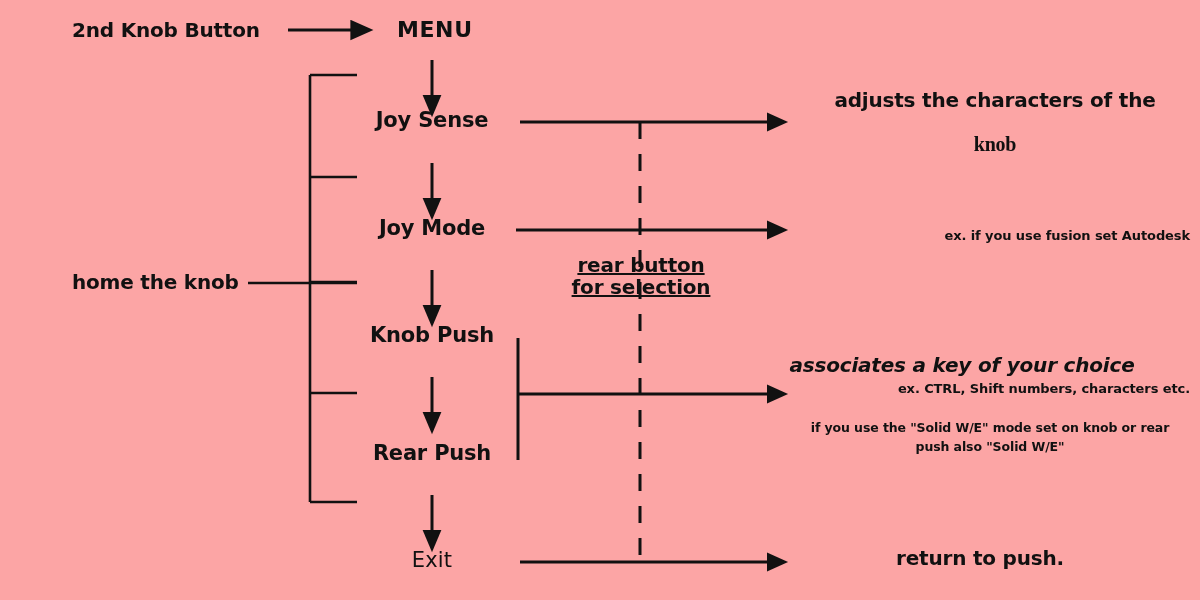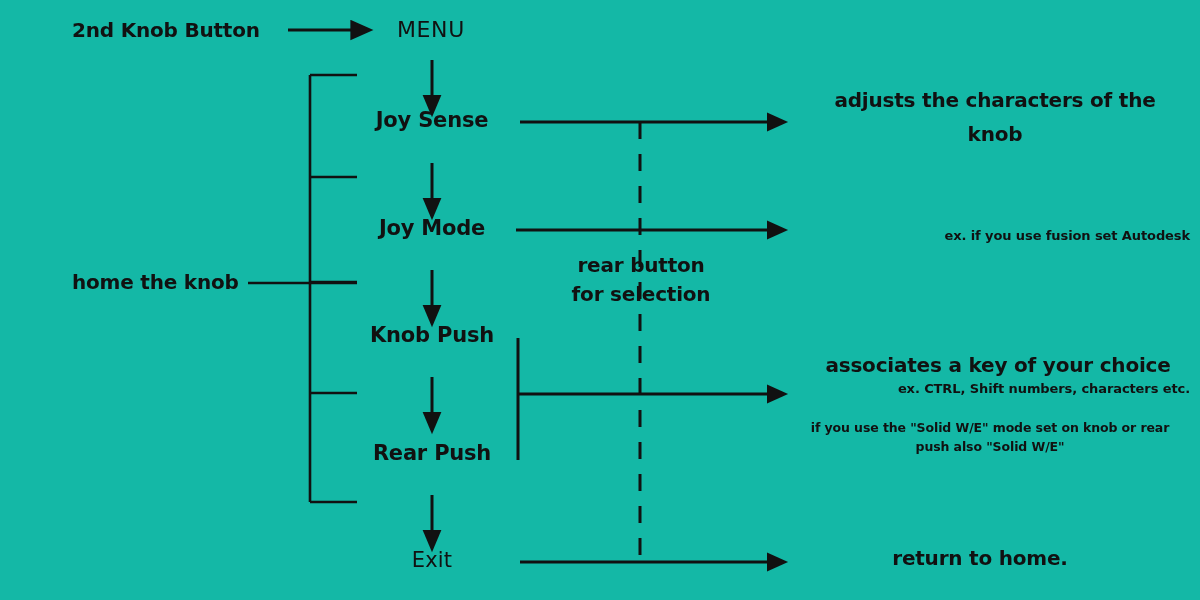--- a/index.html
+++ b/index.html
@@ -75,21 +75,21 @@
     font-size: 12.5px;
     font-weight: bold;
     text-align: center;
     letter-spacing: -0.1px;
     line-height: 1.55;
   }
 </style>
 </head>
 <body style="background: rgb(236, 235, 227);">
 
-<div id="diagram-root" style="width: 1200px; height: 600px; background: #14b8a6;">
+<div id="diagram-root" style="width: 1200px; height: 600px; background: #fca5a5;">
 
   <svg class="flow-layer" viewBox="0 0 1200 600">
     <defs>
       <marker id="arrowhead" markerWidth="9" markerHeight="9" refX="0.5" refY="3.2" orient="auto" markerUnits="strokeWidth">
         <path d="M0,0 L7.2,3.2 L0,6.4 z" fill="#111111"></path>
       </marker>
       <marker id="arrowhead-down" markerWidth="9" markerHeight="9" refX="0.5" refY="3.2" orient="auto" markerUnits="strokeWidth">
         <path d="M0,0 L7.6,3.2 L0,6.4 z" fill="#111111"></path>
       </marker>
     </defs>
@@ -124,44 +124,44 @@
 
     
     <line x1="518" y1="338" x2="518" y2="460" stroke="#111111" stroke-width="3"></line>
     <line x1="518" y1="394" x2="768" y2="394" stroke="#111111" stroke-width="3" marker-end="url(#arrowhead)"></line>
 
     <line x1="520" y1="562" x2="768" y2="562" stroke="#111111" stroke-width="3" marker-end="url(#arrowhead)"></line>
   </svg>
 
   <div class="lbl t-side" style="left:72px; top:20px;">2nd Knob Button</div>
 
-  <div class="lbl t-menu-head" style="left:397px; top:19px;">MENU</div>
+  <div class="lbl t-menu-head" style="left:397px; top:19px;font-weight:bold;">MENU</div>
 
   <div class="lbl t-side" style="left:72px; top:272px;">home the knob</div>
 
-  <div class="lbl t-center wrap" style="left:568px; top:255px; width:146px;">
+  <div class="lbl t-center wrap" style="left:568px; top:255px; width:146px;text-decoration:underline;">
     <div>rear button</div>
-    <div style="margin-top:9px;">for selection</div>
+    <div style="margin-top:2px;">for selection</div>
   </div>
 
   <div class="lbl t-item" style="left:332px; top:110px; width:200px; text-align:center;">Joy Sense</div>
   <div class="lbl t-item" style="left:332px; top:218px; width:200px; text-align:center;">Joy Mode</div>
   <div class="lbl t-item" style="left:332px; top:325px; width:200px; text-align:center;">Knob Push</div>
   <div class="lbl t-item" style="left:332px; top:443px; width:200px; text-align:center;">Rear Push</div>
   <div class="lbl t-item-light" style="left:332px; top:550px; width:200px; text-align:center;">Exit</div>
 
   <div class="lbl t-desc wrap" style="left:800px; top:90px; width:390px;">
     <div>adjusts the characters of the</div>
-    <div style="margin-top:14px;">knob</div>
+    <div style="margin-top:24px;font-family:Liberation Serif, serif;">knob</div>
   </div>
 
   <div class="lbl t-note" style="left:800px; top:229px; width:390px;">ex. if you use fusion set Autodesk</div>
 
-  <div class="lbl t-desc" style="left:798px; top:355px; width:400px;">associates a key of your choice</div>
+  <div class="lbl t-desc" style="left:762px; top:355px; width:400px;font-style:italic;">associates a key of your choice</div>
   <div class="lbl t-note" style="left:790px; top:382px; width:400px;">ex. CTRL, Shift numbers, characters etc.</div>
   <div class="lbl t-note2 wrap" style="left:790px; top:418px; width:400px;">
     <div>if you use the "Solid W/E" mode set on knob or rear</div>
     <div>push also "Solid W/E"</div>
   </div>
 
-  <div class="lbl t-desc" style="left:800px; top:548px; width:360px;">return to home.</div>
+  <div class="lbl t-desc" style="left:800px; top:548px; width:360px;">return to push.</div>
 
 </div>
 
 </body></html>

